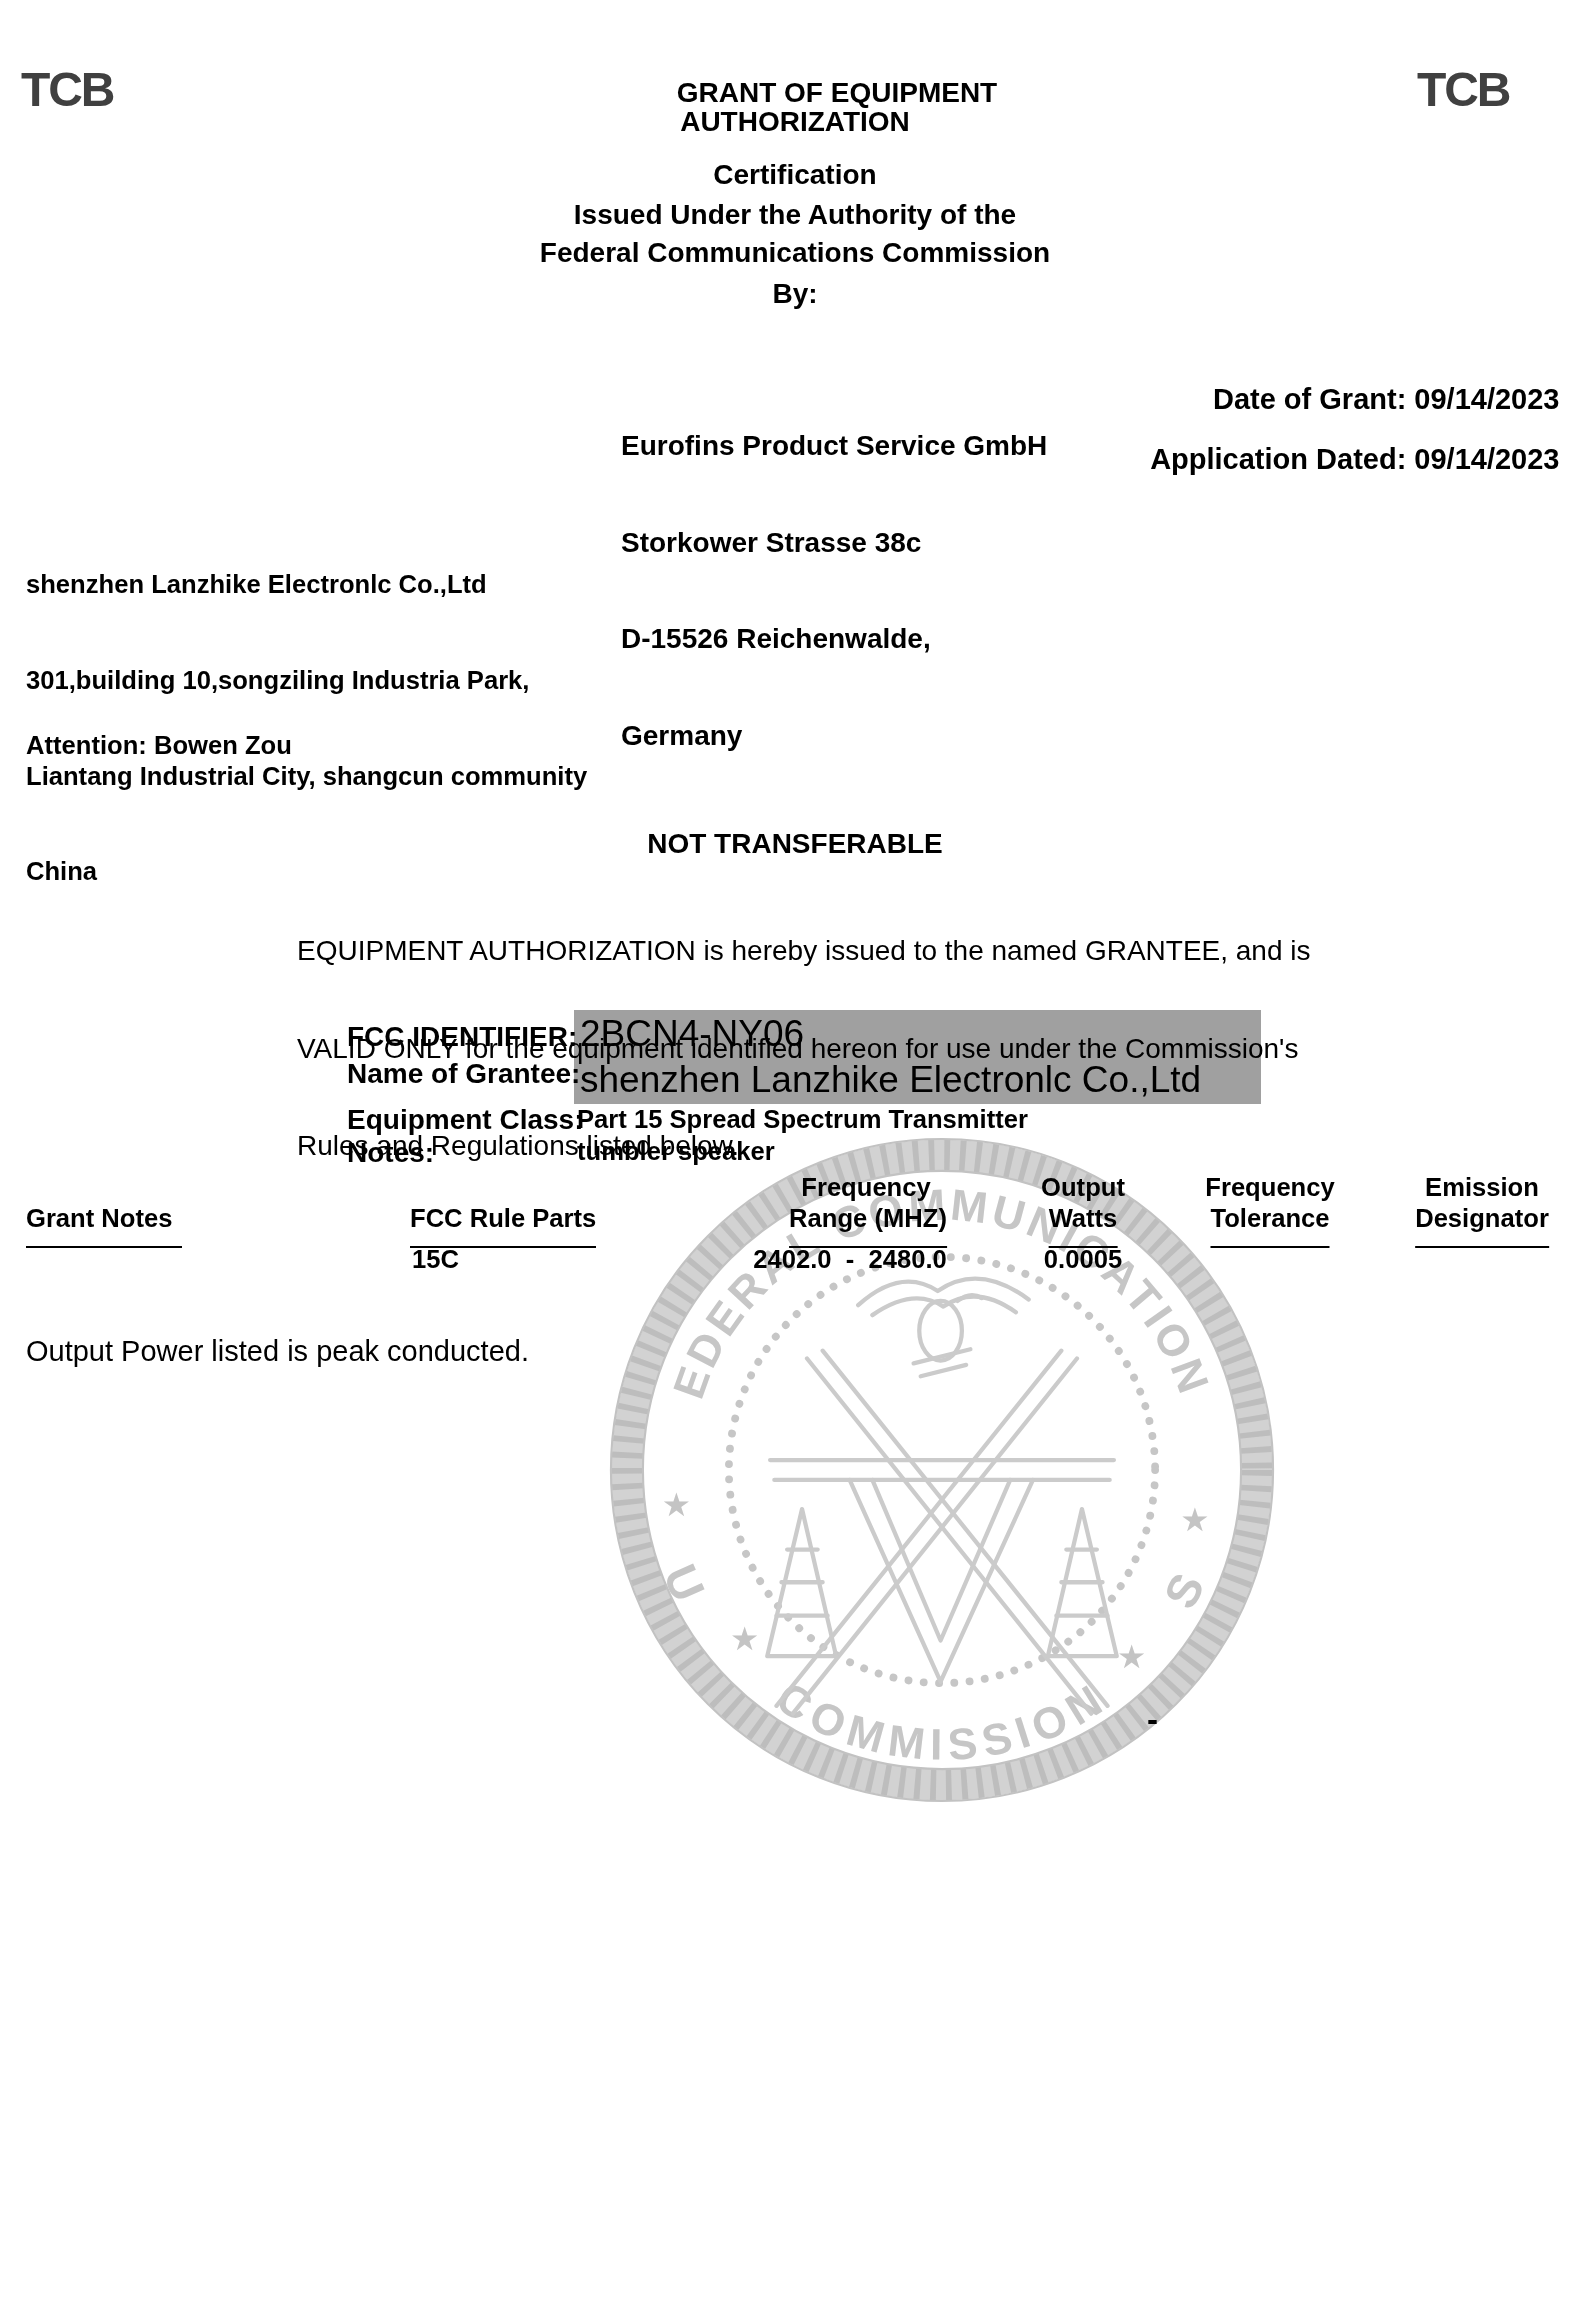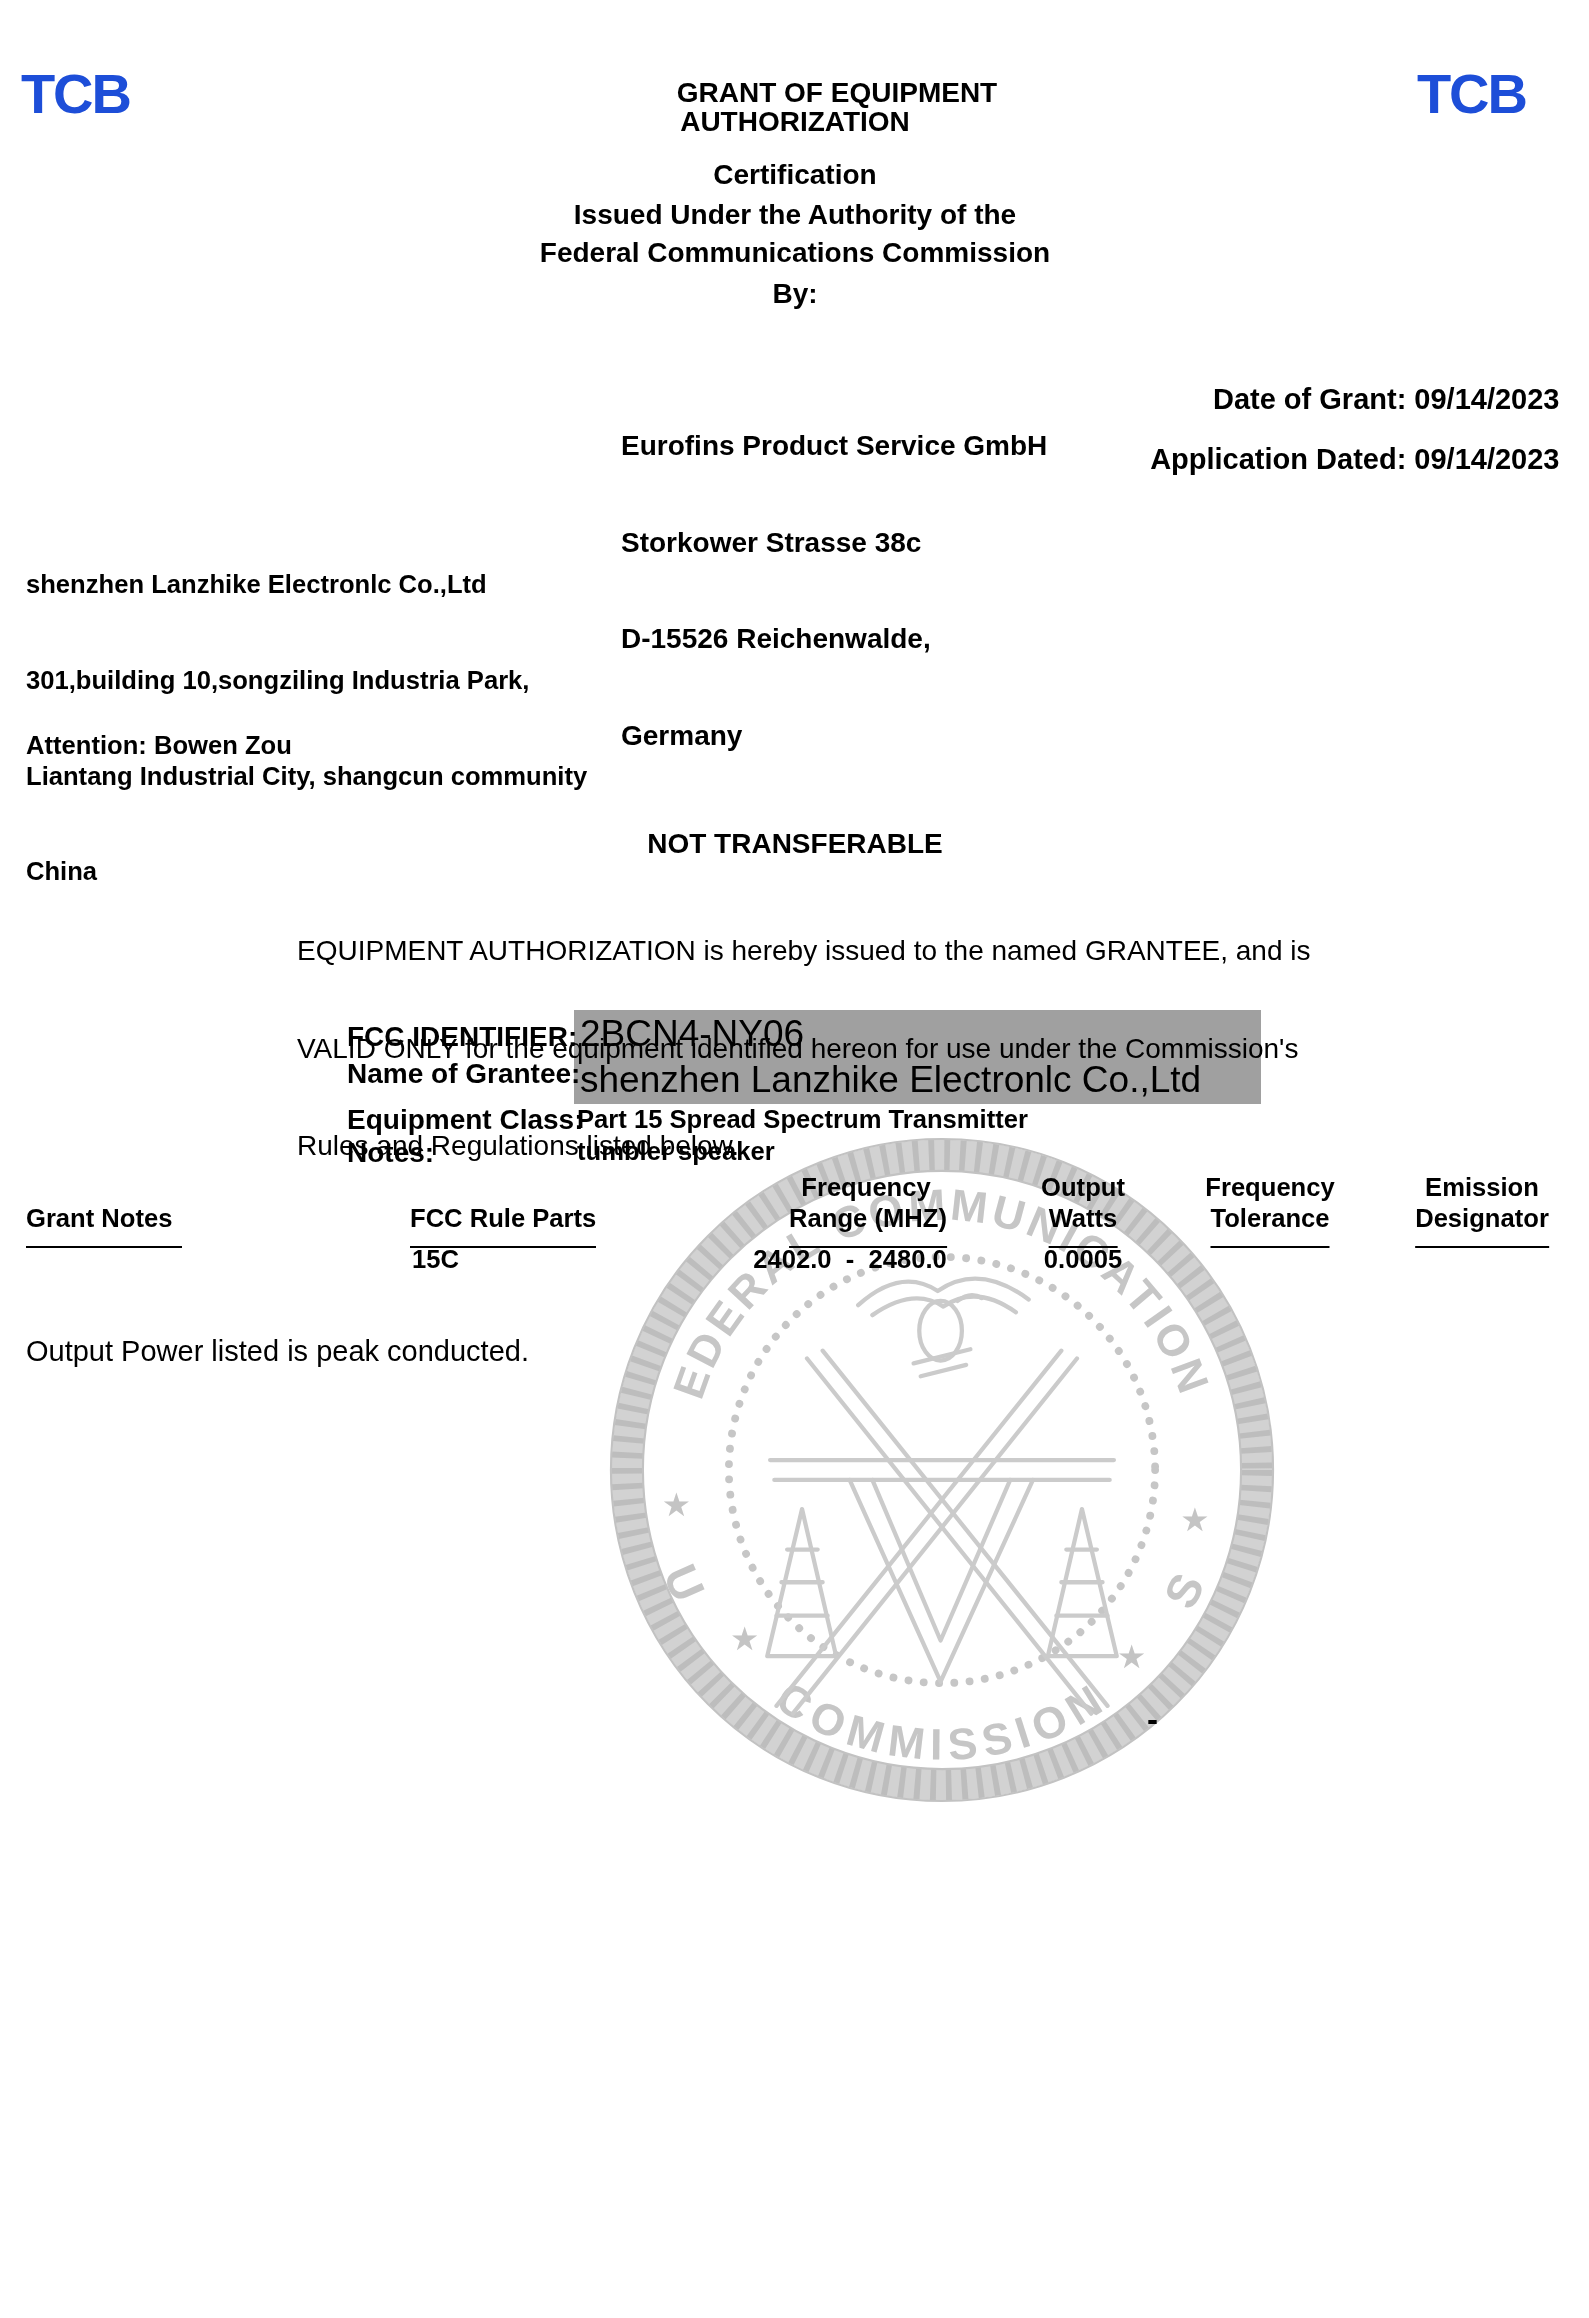--- a/index.html
+++ b/index.html
@@ -3,21 +3,21 @@
 <meta charset="utf-8">
 <style>
   html,body{margin:0;padding:0;background:#ffffff;}
   body{
     width:1590px;height:2319px;position:relative;overflow:hidden;
     font-family:"Liberation Sans","DejaVu Sans",sans-serif;color:#000;
   }
   .t{position:absolute;white-space:pre;line-height:1.15;z-index:2;}
   .b{font-weight:bold;}
   .center{left:0;width:1590px;text-align:center;}
-  .tcb{font-size:56px;font-weight:bold;letter-spacing:-2.1px;color:#1d4ed8;}
+  .tcb{font-size:48px;font-weight:bold;letter-spacing:-2.1px;color:#404040;}
   .h40{font-size:28px;}
   .fs39{font-size:28px;}
   .fs41{font-size:29px;}
   .fs36{font-size:25.6px;}
   .fs52{font-size:37px;}
   .issuer-block div{line-height:32px;}
   .grantee-block div{line-height:37px;}
   .notice-body div{line-height:33px;}
   .right-align{text-align:center;}
   .hl-box{position:absolute;left:574px;top:1010px;width:687px;height:94px;z-index:1;}

